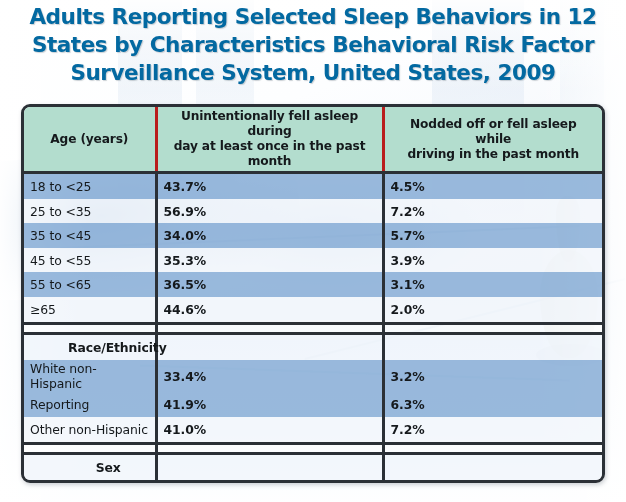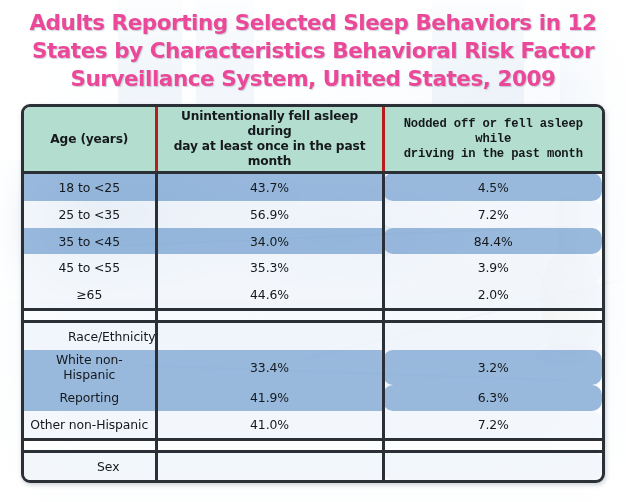--- a/index.html
+++ b/index.html
@@ -93,29 +93,29 @@
   .bd.vignette {
     inset: 0; left: 0; top: 0; width: 626px; height: 502px;
     background:
       linear-gradient(90deg, rgba(255,255,255,.95) 0%, rgba(255,255,255,0) 14%, rgba(255,255,255,0) 86%, rgba(255,255,255,.90) 100%),
       linear-gradient(180deg, rgba(255,255,255,.92) 0%, rgba(255,255,255,0) 18%, rgba(255,255,255,0) 84%, rgba(255,255,255,.86) 100%);
   }
 
   
   #title {
     position: absolute;
-    left: 0; top: 9px;
+    left: 0; top: 3px;
     width: 626px;
     text-align: center;
     font-family: "DejaVu Sans", "Liberation Sans", sans-serif;
     font-weight: bold;
     font-size: 21.5px;
     line-height: 28px;
     letter-spacing: -0.45px;
-    color: #ec4899;
+    color: #0369a1;
     text-shadow: 1px 1px 1px rgba(140,150,160,.45);
     z-index: 5;
   }
   #title .tline { display: block; white-space: nowrap; }
 
   
   #table-wrap {
     position: absolute;
     left: 21px; top: 104px;
     width: 584px; height: 379px;
@@ -145,43 +145,43 @@
     font-weight: bold;
     line-height: 15px;
     letter-spacing: -0.15px;
     height: 50px;
     padding: 2px 6px;
     text-align: center;
     vertical-align: middle;
     border-right: 3px solid #b91c1c;
     border-bottom: 3px solid #2b3036;
   }
-  thead th:last-child { border-right: none; font-family: Liberation Mono, monospace; }
+  thead th:last-child { border-right: none; }
 
   tbody td {
     font-size: 12.4px;
     color: #15191c;
     height: 23px;
     padding: 0 6px;
-    text-align: center;
+    text-align: left;
     vertical-align: middle;
     border-right: 3px solid #2b3036;
     letter-spacing: -0.1px;
   }
-  tbody td:last-child { border-right: none; border-radius: 10px; }
-  tbody td.val { font-weight: normal; margin-top: 40px; }
+  tbody td:last-child { border-right: none; }
+  tbody td.val { font-weight: bold; margin-top: 40px; }
 
   
   tr.stripe-blue td { background: rgba(139,175,215,.88); }
   tr.stripe-pale td { background: rgba(242,246,251,.80); }
 
   
   tr.section td {
     background: rgba(240,245,251,.82);
-    font-weight: normal;
+    font-weight: bold;
     padding-left: 44px;
   }
   tr.section td.lbl { text-align: center; }
 
   
   tr.sep td {
     height: 7px;
     padding: 0;
     background: rgba(255,255,255,.55);
     border-top: 3px solid #2b3036;
@@ -246,27 +246,32 @@
         <td class="val">4.5%</td>
       </tr>
       <tr class="stripe-pale">
         <td class="lbl">25 to &lt;35</td>
         <td class="val">56.9%</td>
         <td class="val">7.2%</td>
       </tr>
       <tr class="stripe-blue">
         <td class="lbl">35 to &lt;45</td>
         <td class="val">34.0%</td>
-        <td class="val">84.4%</td>
+        <td class="val">5.7%</td>
       </tr>
       <tr class="stripe-pale">
         <td class="lbl">45 to &lt;55</td>
         <td class="val">35.3%</td>
         <td class="val">3.9%</td>
       </tr>
+      <tr class="stripe-blue">
+        <td class="lbl">55 to &lt;65</td>
+        <td class="val">36.5%</td>
+        <td class="val">3.1%</td>
+      </tr>
       <tr class="stripe-pale">
         <td class="lbl">≥65</td>
         <td class="val">44.6%</td>
         <td class="val">2.0%</td>
       </tr>
 
       <tr class="sep">
         <td></td>
           <td></td>
           <td></td>

